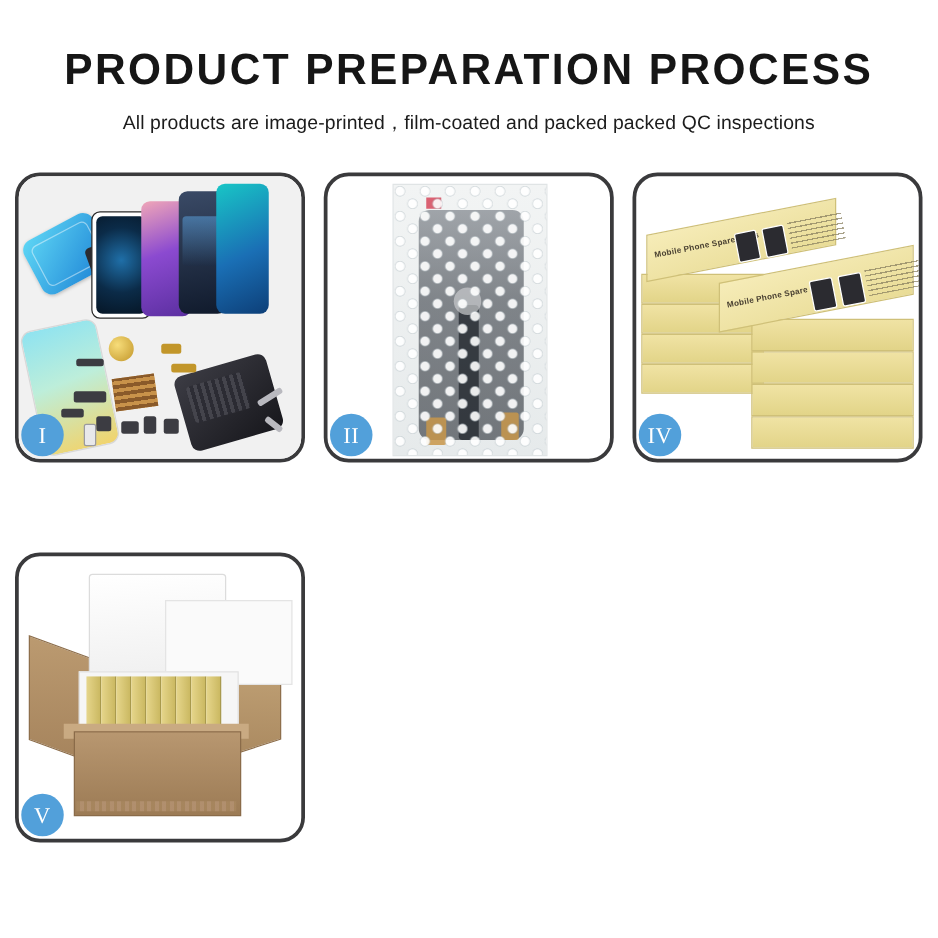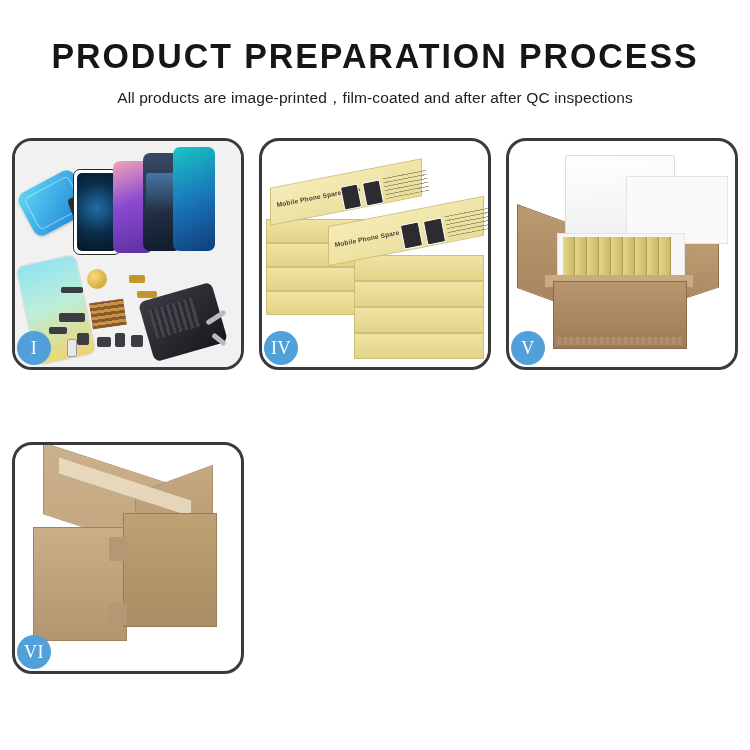--- a/index.html
+++ b/index.html
@@ -157,21 +157,21 @@
   .c6-tab2{position:absolute;left:94px;top:158px;width:18px;height:22px;background:#b39873;}
   .c6-wrap{position:absolute;left:150px;top:12px;width:54px;height:28px;background:rgba(255,255,255,.75);transform:skewY(16deg);}
 </style>
 </head>
 <body>
 
 <div id="page">
 
   <div class="header">
     <div class="title">PRODUCT PREPARATION PROCESS</div>
-    <div class="subtitle">All products are image-printed，film-coated and after after QC inspections</div>
+    <div class="subtitle">All products are image-printed，film-coated and packed packed QC inspections</div>
   </div>
 
   <div class="grid">
 
     <div class="panel">
       <div class="photo p1">
         <div class="ph ph-a"></div>
         <div class="ph ph-b"></div>
         <div class="ph ph-c"></div>
         <div class="ph ph-d"></div>
@@ -190,20 +190,34 @@
         <div class="pt pt7"></div>
         <div class="pt pt8"></div>
         <div class="pt pt9"></div>
         <div class="pt pt10"></div>
         <div class="pt pt11"></div>
         <div class="pt pt12"></div>
       </div>
       <div class="badge">I</div>
     </div>
 
+    <div class="panel">
+      <div class="photo">
+        <div class="bag">
+          <div class="screen2"></div>
+          <div class="flex2"></div>
+          <div class="flex2b"></div>
+          <div class="tag2"></div>
+          <div class="conn2a"></div>
+          <div class="conn2b"></div>
+          <div class="bubbles"></div>
+        </div>
+      </div>
+      <div class="badge">II</div>
+    </div>
 
 
     <div class="panel">
       <div class="photo">
         <div class="stack">
 
           <div class="sbox" style="left:0px;top:60px;width:96px;height:22px;"></div>
           <div class="sbox" style="left:0px;top:84px;width:96px;height:22px;"></div>
           <div class="sbox" style="left:0px;top:108px;width:96px;height:22px;"></div>
           <div class="sbox" style="left:0px;top:132px;width:96px;height:22px;"></div>
@@ -248,28 +262,15 @@
           <div class="c5-g" style="left:84px;"></div>
           <div class="c5-g" style="left:96px;"></div>
         </div>
         <div class="c5-rim"></div>
         <div class="c5-body"></div>
         <div class="c5-ridge"></div>
       </div>
       <div class="badge">V</div>
     </div>
 
-    <div class="panel">
-      <div class="photo">
-        <div class="c6-wrap"></div>
-        <div class="c6-top"></div>
-        <div class="c6-top2"></div>
-        <div class="c6-tape"></div>
-        <div class="c6-left"></div>
-        <div class="c6-right"></div>
-        <div class="c6-tab1"></div>
-        <div class="c6-tab2"></div>
-      </div>
-      <div class="badge">VI</div>
-    </div>
 
   </div>
 </div>
 
 </body></html>

